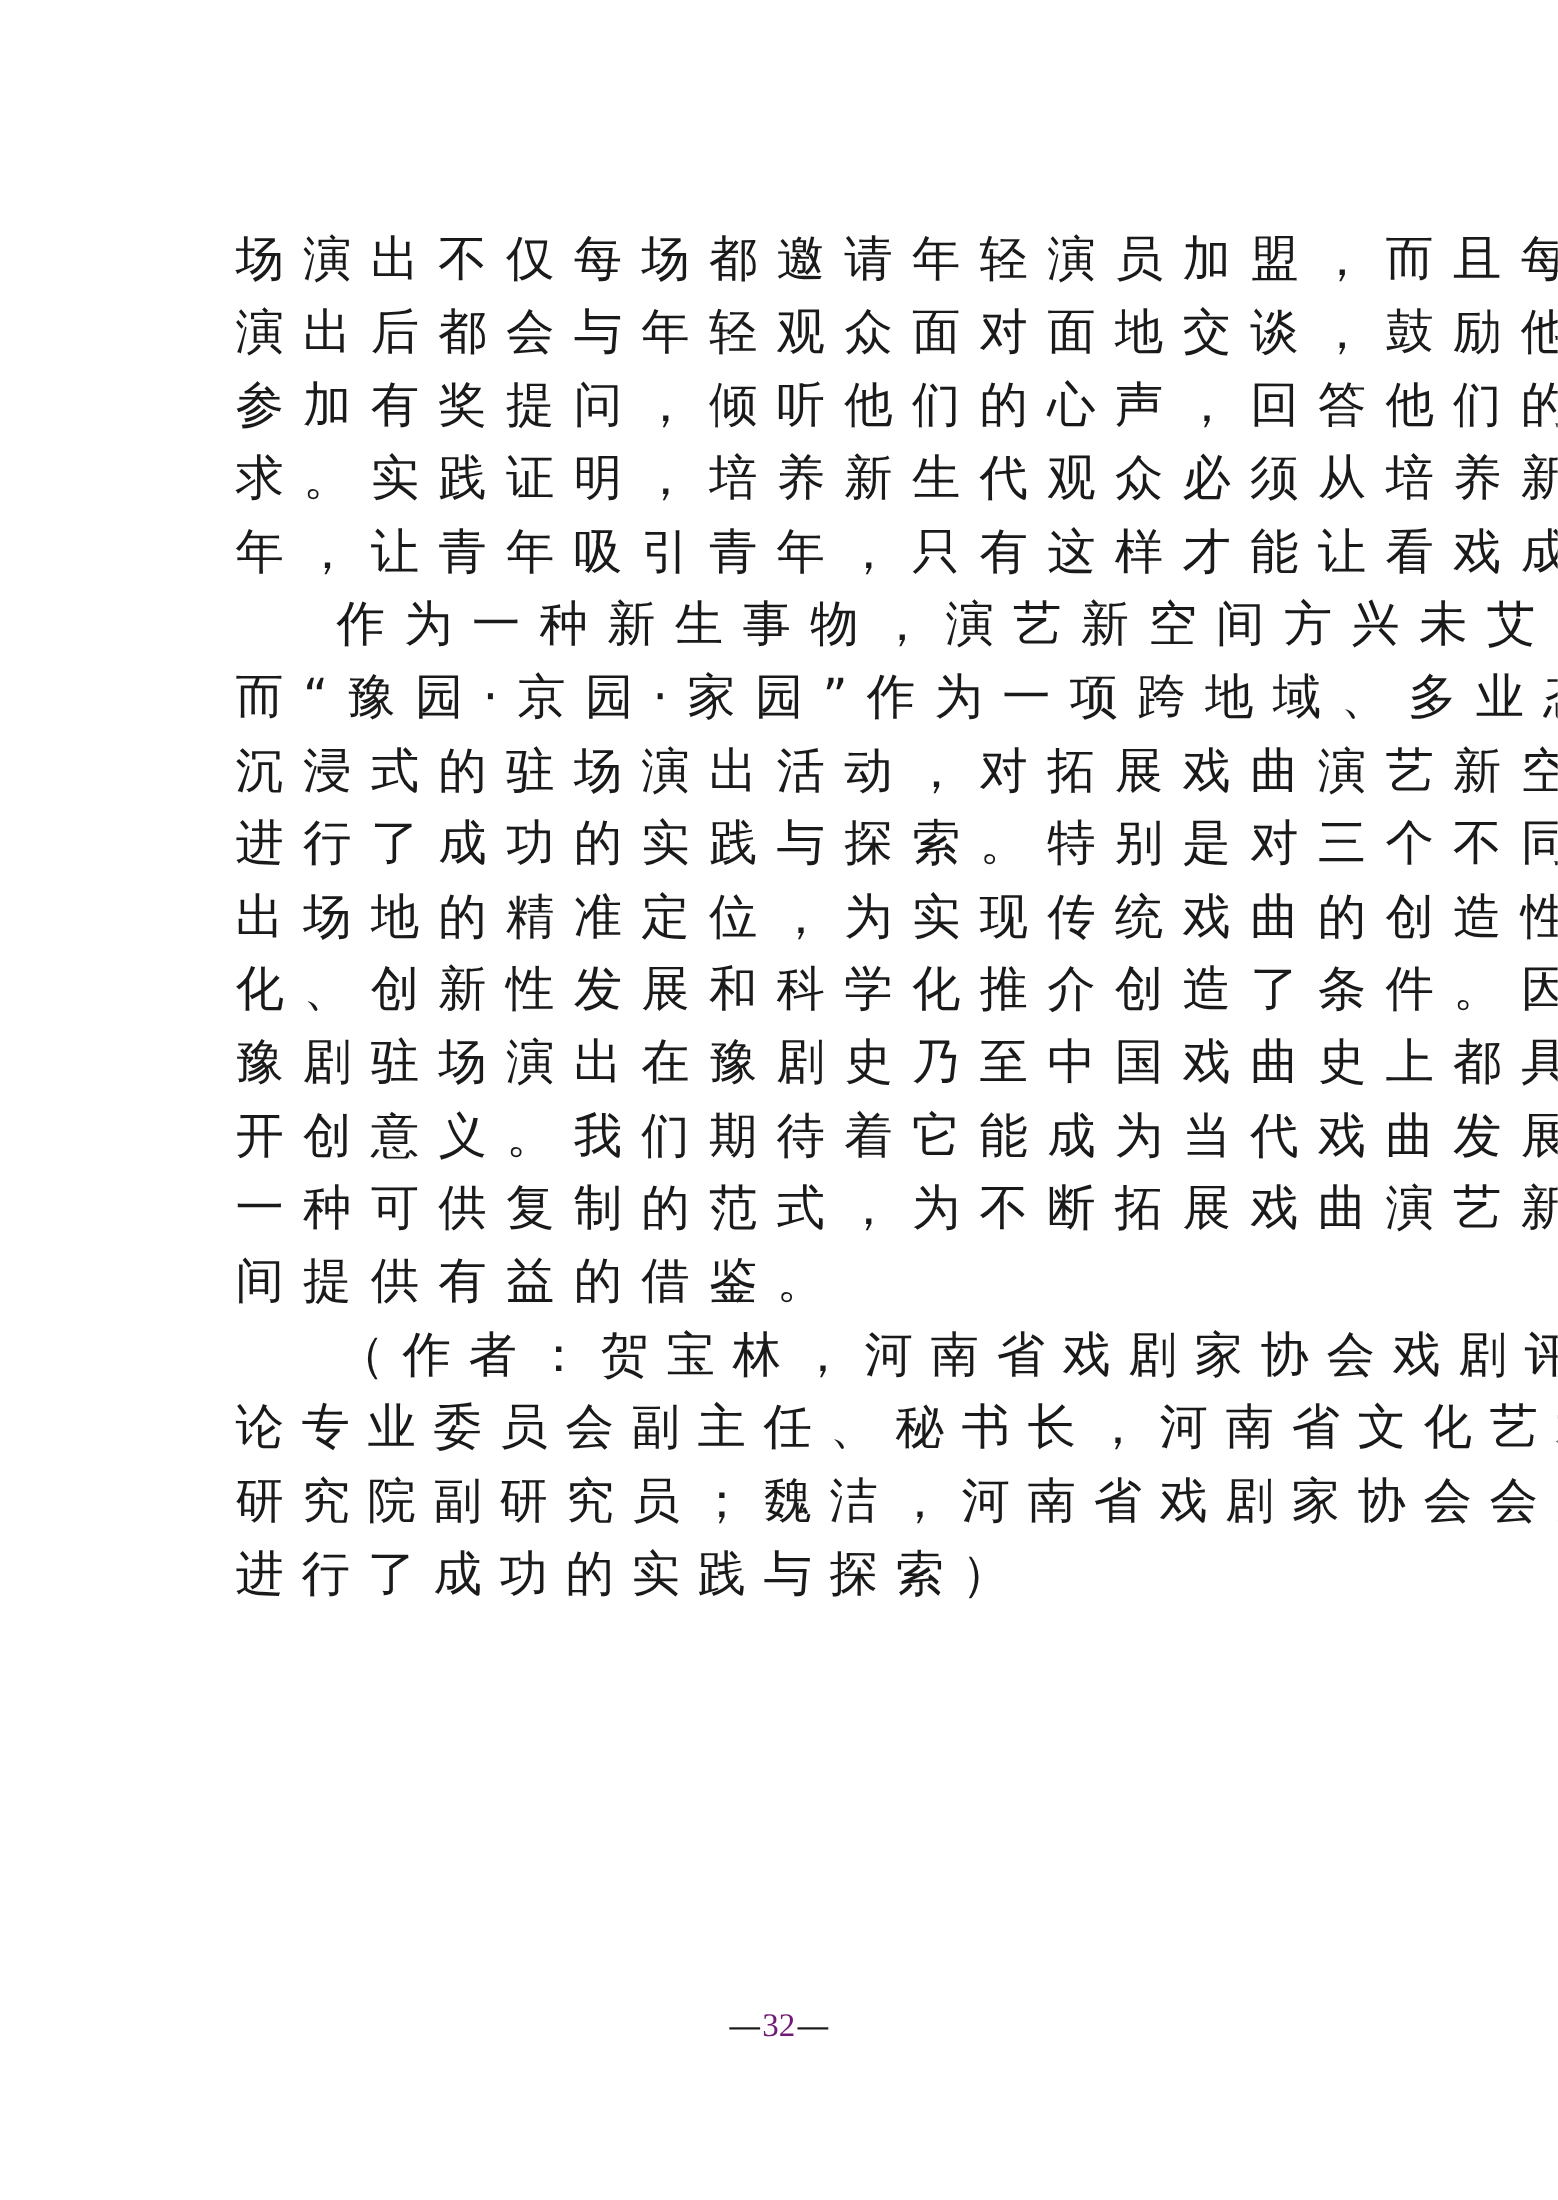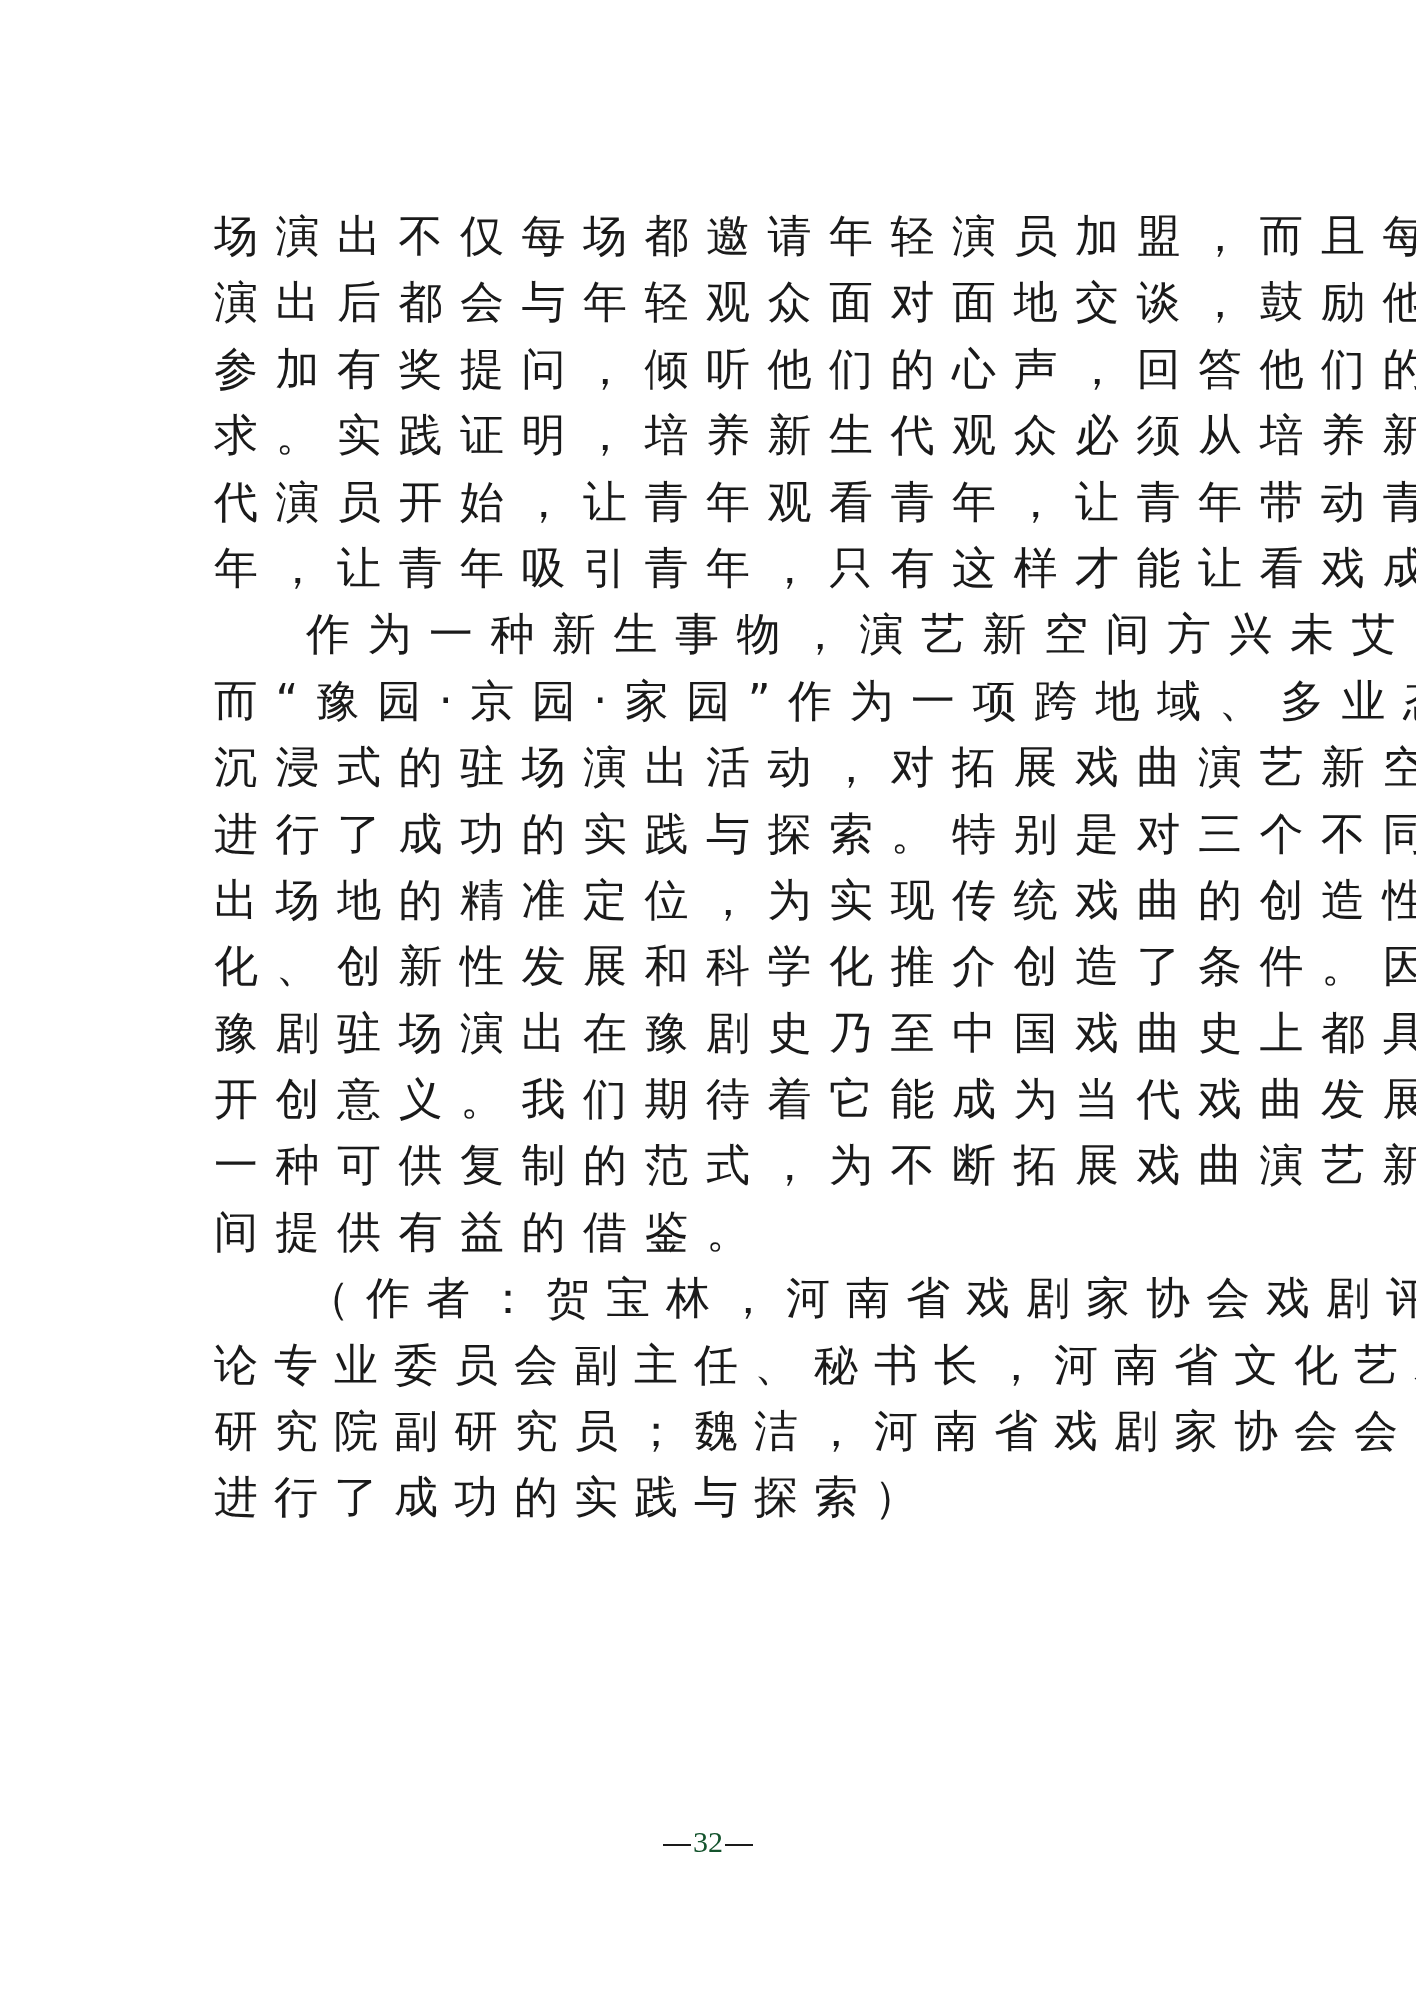--- a/index.html
+++ b/index.html
@@ -44,21 +44,21 @@
       letter-spacing: 16px;
     }
     .page-number {
       position: absolute;
       left: 0;
       width: 1416px;
       top: 1825px;
       text-align: center;
       font-family: "Liberation Serif", "DejaVu Serif", serif;
       font-size: 30px;
-      color: #14532d;
+      color: #701a75;
     }
     .page-number .dash {
       display: inline-block;
       width: 28px;
       height: 2px;
       background: #1a1a1a;
       vertical-align: middle;
       margin: 0 2px;
     }
   </style>
@@ -66,21 +66,20 @@
 <body>
 
 <div class="page">
   <div class="body-text">
 
     <div class="paragraph">
       <span class="line">场演出不仅每场都邀请年轻演员加盟，而且每次</span>
       <span class="line">演出后都会与年轻观众面对面地交谈，鼓励他们</span>
       <span class="line">参加有奖提问，倾听他们的心声，回答他们的问</span>
       <span class="line">求。实践证明，培养新生代观众必须从培养新生</span>
-      <span class="line">代演员开始，让青年观看青年，让青年带动青</span>
       <span class="line">年，让青年吸引青年，只有这样才能让看戏成为</span>
     </div>
 
     <div class="paragraph">
       <span class="line indent">作为一种新生事物，演艺新空间方兴未艾，</span>
       <span class="line">而“豫园·京园·家园”作为一项跨地域、多业态、</span>
       <span class="line">沉浸式的驻场演出活动，对拓展戏曲演艺新空间</span>
       <span class="line">进行了成功的实践与探索。特别是对三个不同演</span>
       <span class="line">出场地的精准定位，为实现传统戏曲的创造性转</span>
       <span class="line">化、创新性发展和科学化推介创造了条件。因此，</span>

